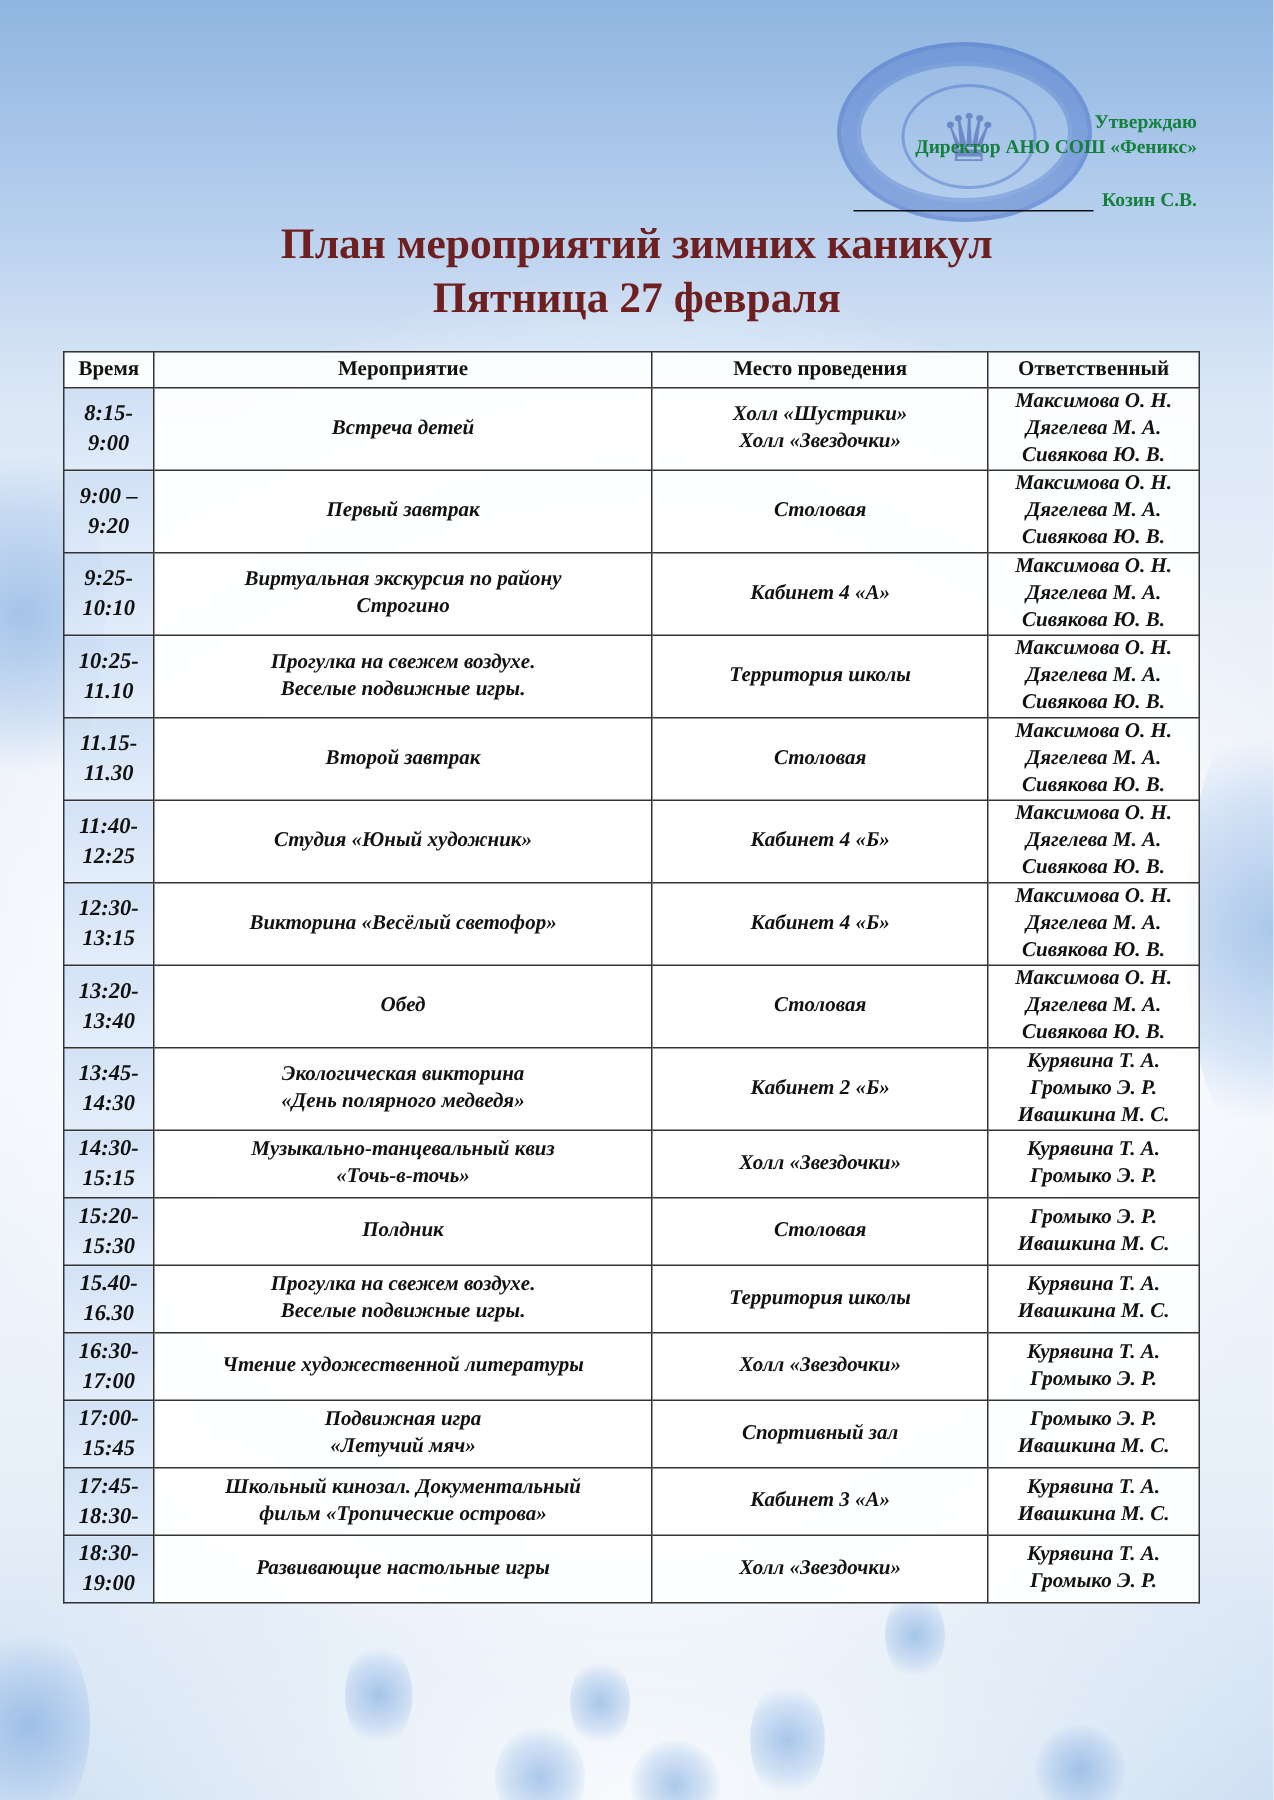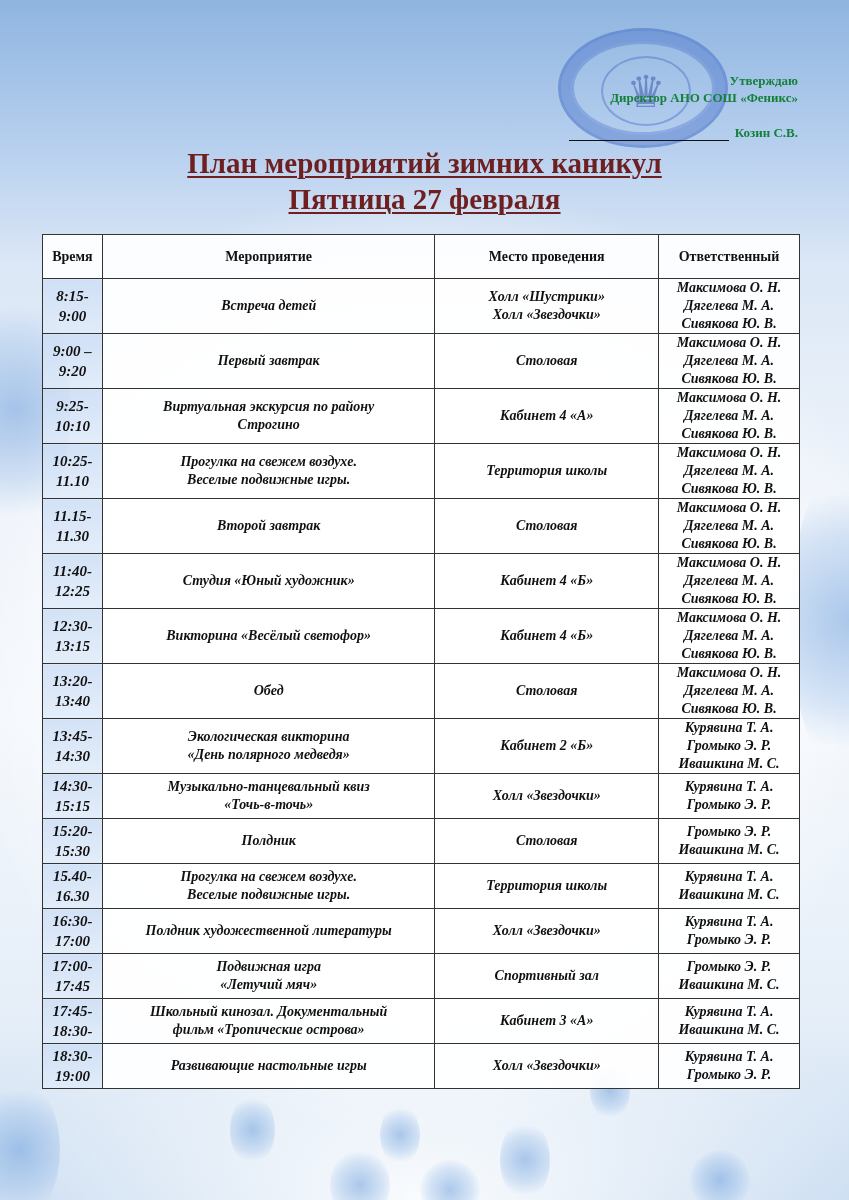--- a/index.html
+++ b/index.html
@@ -40,30 +40,30 @@
     .approval .sign-row { margin-top: 18px; text-align: right; }
     .approval .sign-line {
       display: inline-block; width: 160px; border-bottom: 1px solid #111;
       margin-right: 6px; vertical-align: bottom;
     }
     .title-block {
       position: absolute; left: 0; top: 145px; width: 849px;
       text-align: center; color: #6e1f1f; font-weight: bold;
       font-size: 29px; line-height: 36px;
     }
-    .title-block span { text-decoration: underline; text-decoration-thickness: 2px; text-underline-offset: 3px; }
+    .title-block span { text-decoration-thickness: 2px; text-underline-offset: 3px; }
     table.schedule {
       position: absolute; left: 42px; top: 234px; width: 758px;
       border-collapse: collapse; font-weight: bold; color: #111;
     }
     table.schedule th, table.schedule td {
       border: 1.5px solid #333; text-align: center; vertical-align: middle;
     }
     table.schedule th {
-      height: 44px; font-size: 14px; font-style: normal;
+      height: 24px; font-size: 14px; font-style: normal;
       background: rgba(255,255,255,0.9);
     }
     table.schedule td {
       font-style: italic; font-size: 14px; line-height: 18px;
       background: rgba(255,255,255,0.92);
     }
     table.schedule td.time {
       font-size: 15px; line-height: 20px; width: 60px;
       background: linear-gradient(180deg, rgba(205,222,245,0.85), rgba(225,236,250,0.85));
     }
@@ -322,34 +322,34 @@
           <span class="line">Курявина Т. А.</span>
           <span class="line">Ивашкина М. С.</span>
         </td>
       </tr>
       <tr class="r2">
         <td class="time">
           <span class="line">16:30-</span>
           <span class="line">17:00</span>
         </td>
         <td class="event">
-          <span class="line">Полдник художественной литературы</span>
+          <span class="line">Чтение художественной литературы</span>
         </td>
         <td class="place">
           <span class="line">Холл «Звездочки»</span>
         </td>
         <td class="resp">
           <span class="line">Курявина Т. А.</span>
           <span class="line">Громыко Э. Р.</span>
         </td>
       </tr>
       <tr class="r2">
         <td class="time">
           <span class="line">17:00-</span>
-          <span class="line">17:45</span>
+          <span class="line">15:45</span>
         </td>
         <td class="event">
           <span class="line">Подвижная игра</span>
           <span class="line">«Летучий мяч»</span>
         </td>
         <td class="place">
           <span class="line">Спортивный зал</span>
         </td>
         <td class="resp">
           <span class="line">Громыко Э. Р.</span>

